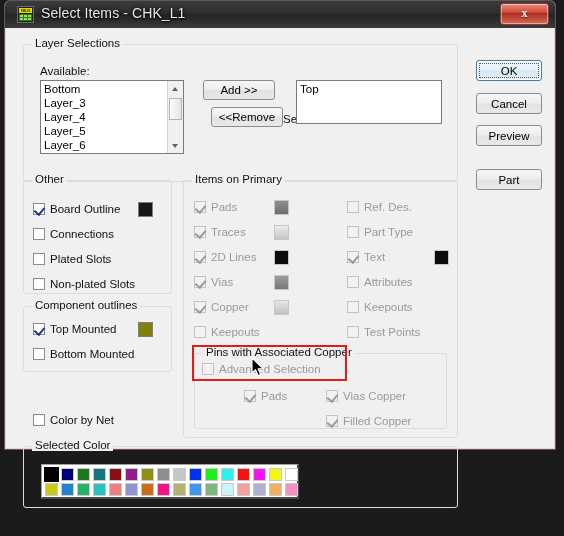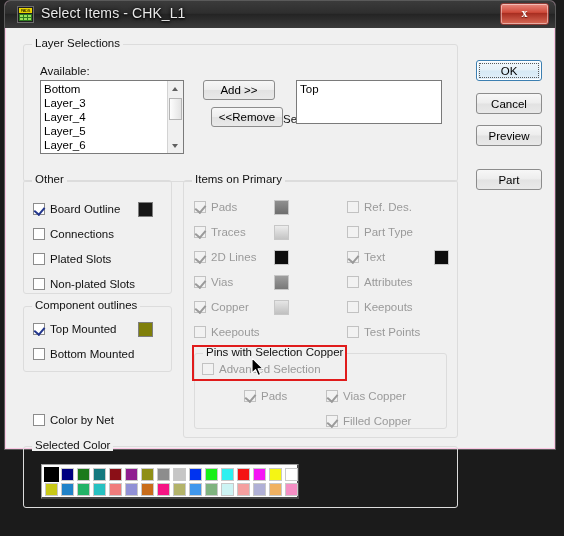--- a/index.html
+++ b/index.html
@@ -366,21 +366,21 @@
       <div class="cb dis" style="left:341px;top:272px;">
         <div class="box"></div>
         <div class="txt">Keepouts</div>
       </div>
       <div class="cb dis" style="left:341px;top:297px;">
         <div class="box"></div>
         <div class="txt">Test Points</div>
       </div>
 
       <div class="group" style="left:188px;top:325px;width:253px;height:76px;">
-        <div class="gtitle">Pins with Selection Copper</div>
+        <div class="gtitle">Pins with Associated Copper</div>
       </div>
 
       <div class="cb dis" style="left:196px;top:334px;">
         <div class="box"></div>
         <div class="txt">Advanced Selection</div>
       </div>
 
       <div class="cb dis on" style="left:238px;top:361px;">
         <div class="box">
             <div class="tick"></div>

